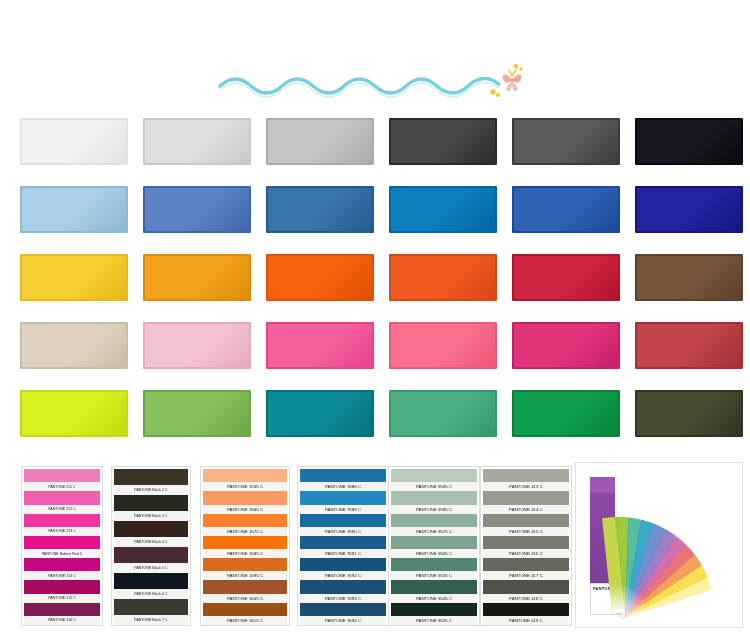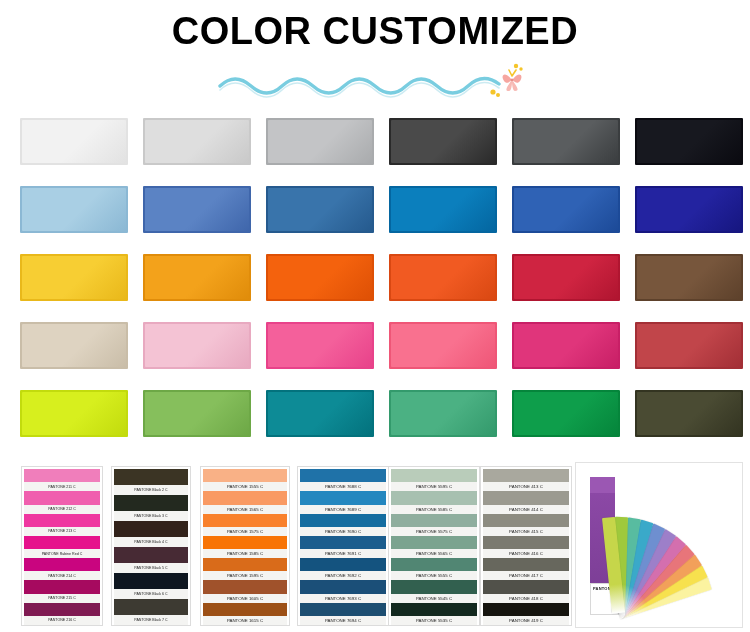--- a/index.html
+++ b/index.html
@@ -181,21 +181,20 @@
     height: 96px;
     transform-origin: 50% 100%;
     border-radius: 1px 1px 0 0;
     box-shadow: 0 0 1px rgba(0,0,0,0.25);
   }
 </style>
 </head>
 <body>
 
 <div id="header">
-  <div id="page-title">COLOR CUSTOMIZED</div>
 
   <div id="title-divider">
     <svg width="320" height="44" viewBox="0 0 320 44">
       <path d="M5,26 Q20,12 36,26 T67,26 T98,26 T129,26 T160,26 T191,26 T222,26 T253,26 T284,24" fill="none" stroke="#79cde0" stroke-width="3.4" stroke-linecap="round"></path>
       <path d="M5,30 Q20,16 36,30 T67,30 T98,30 T129,30 T160,30 T191,30 T222,30 T253,30 T284,28" fill="none" stroke="#bfe6ef" stroke-width="1.6" stroke-linecap="round" opacity="0.8"></path>
 
       <g transform="translate(288,10)">
         <path d="M8,9 C2,1 -3,5 1,11 C3,14 6,13 8,10 Z" fill="#f6a6a0"></path>
         <path d="M10,9 C16,1 21,5 17,11 C15,14 12,13 10,10 Z" fill="#f6a6a0"></path>
         <path d="M8,11 C4,17 1,21 6,21 C8,21 9,16 9,12 Z" fill="#f7b9b4"></path>

